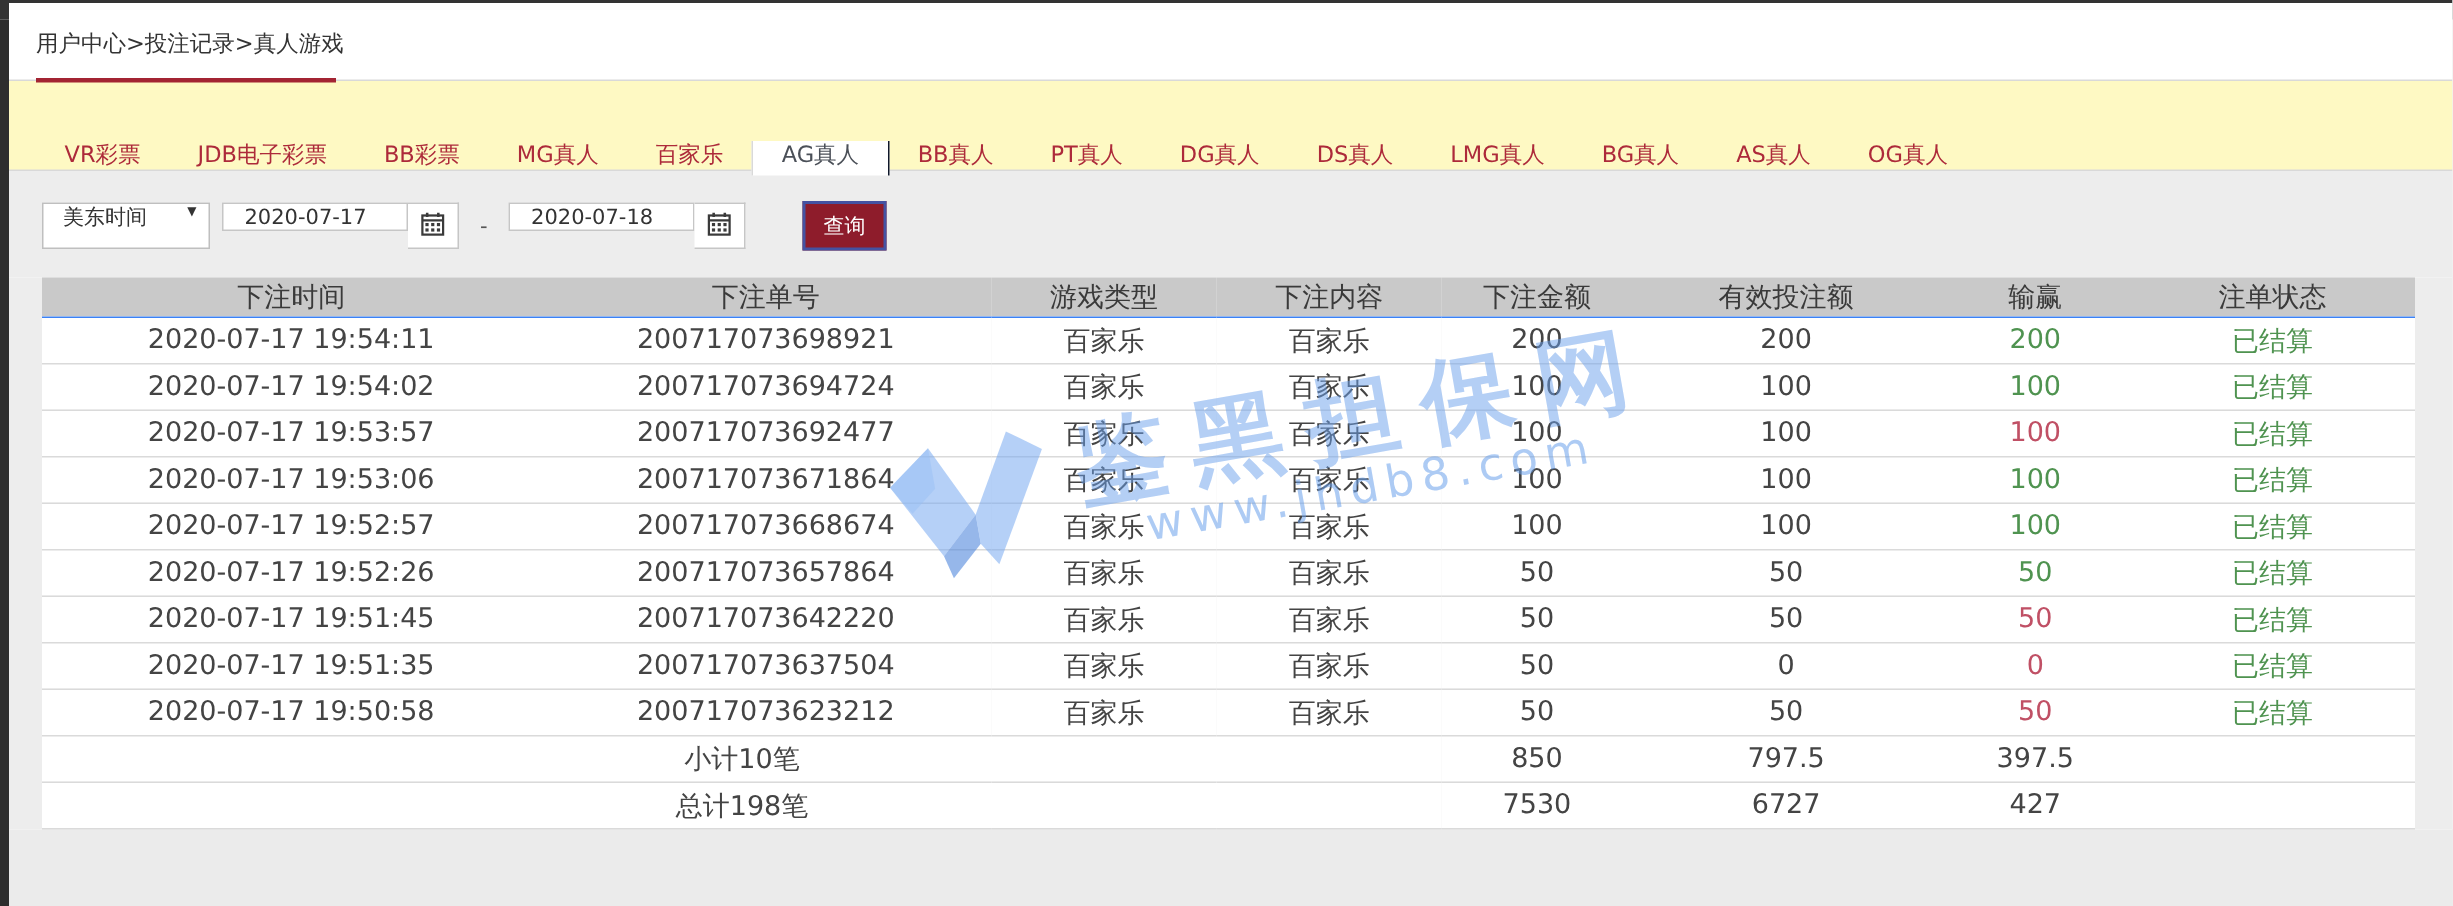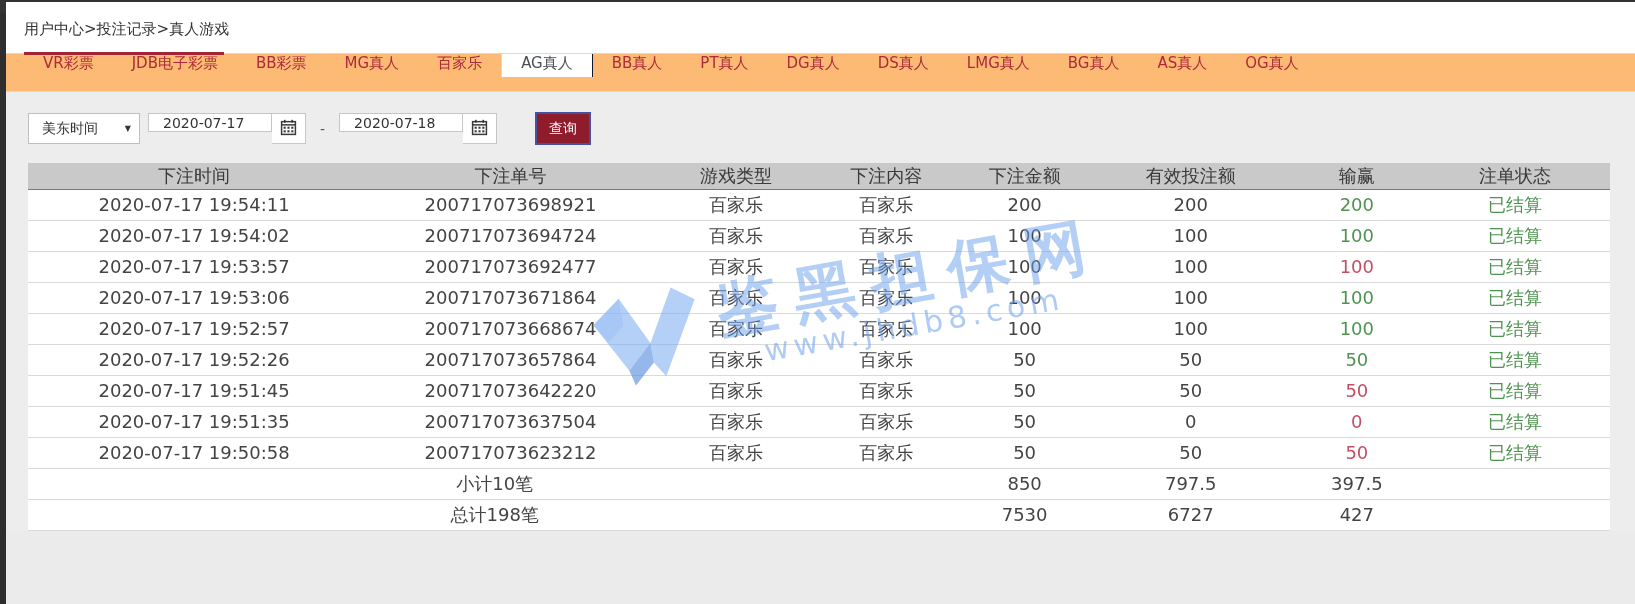--- a/index.html
+++ b/index.html
@@ -14,27 +14,27 @@
   .top-bar { position:absolute; top:0; left:0; width:1635px; height:13px; background:#333; }
   .left-strip { position:absolute; top:13px; left:0; width:6px; height:591px; background:#2e2e2e; }
   .card { position:absolute; top:2px; left:6px; width:1629px; background:#fff; }
 
   
   .breadcrumb-wrap { background:#fff; padding:18px 0 0 18px; height:52px; border-bottom:1px solid #d9d9d9; position:relative; }
   .breadcrumb { font-size:15px; color:#333; }
   .breadcrumb-underline { position:absolute; left:18px; bottom:-2px; width:200px; height:3px; background:#a32432; }
 
   
-  .tab-bar { background:#fdba74; border-bottom:1px solid #d9d9d9; padding:0 0 0 18px; height:38px; display:flex; align-items:flex-start; }
+  .tab-bar { background:#fef9c3; border-bottom:1px solid #d9d9d9; padding:0 0 0 18px; height:60px; display:flex; align-items:flex-end; }
   .tab { display:flex; align-items:center; padding:0 19px; font-size:15px; color:#ad2a3a; cursor:pointer; text-decoration:none; position:relative; }
   .tab.active { background:#fff; border-left:1px solid #d9d9d9; border-right:1px solid #0f172a; color:#4b5058; margin-bottom:-4px; padding-bottom:4px; z-index:2; }
 
   
   .filter-area { background:#ededed; padding:20px 0 18px 22px; display:flex; align-items:center; gap:8px; }
-  .tz-select { width:112px; height:31px; border:1px solid #bfbfbf; background:#fff; display:flex; align-items:center; justify-content:space-between; padding:0 8px 0 13px; font-size:14px; color:#333; cursor:pointer; }
+  .tz-select { width:112px; height:31px; border:1px solid #bfbfbf; background:#fff; display:flex; align-items:flex-start; justify-content:space-between; padding:0 8px 0 13px; font-size:14px; color:#333; cursor:pointer; }
   .tz-caret { font-size:8px; color:#333; }
   .date-group { display:flex; }
   .date-input { width:124px; height:19px; border:1px solid #c6c6c6; background:#fff; font-size:14px; color:#333; padding:0 0 0 14px; font-family:"DejaVu Sans","Liberation Sans",sans-serif; }
   .cal-btn { width:34px; height:31px; border:1px solid #c6c6c6; border-left:none; background:#fff; display:flex; align-items:center; justify-content:center; cursor:pointer; }
   .range-dash { color:#555; font-size:14px; margin:0 6px; }
   .query-btn { margin-left:30px; height:33px; padding:0 12px; background:#8e1c2b; color:#fff; font-size:14px; border:2px solid #4452a2; cursor:pointer; font-family:"DejaVu Sans","Liberation Sans",sans-serif; }
 
   
   .table-wrap { background:#ededed; padding:0 25px 0 22px; }
   table { width:100%; border-collapse:collapse; table-layout:fixed; font-size:18px; }

